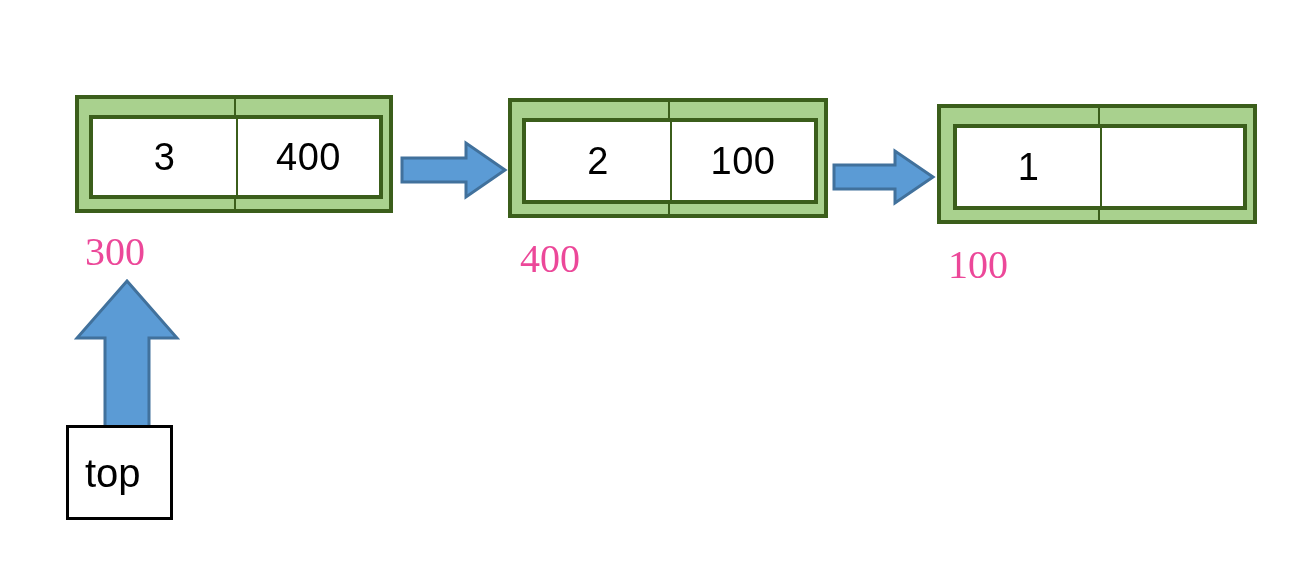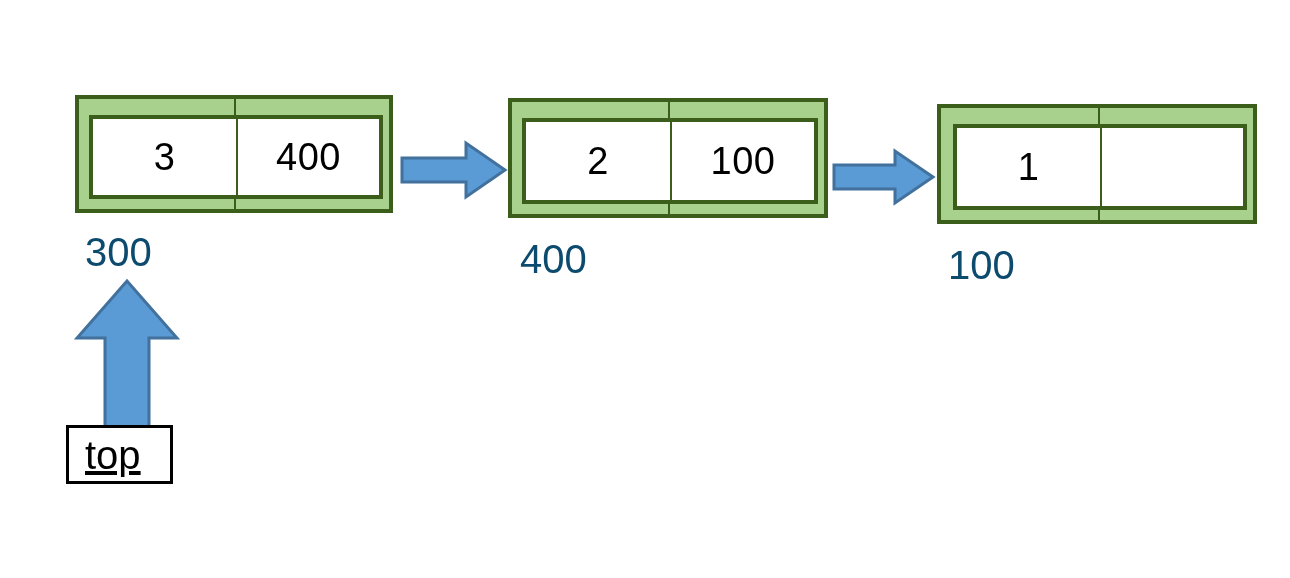--- a/index.html
+++ b/index.html
@@ -49,23 +49,24 @@
     top: 0;
     bottom: 0;
     width: 2px;
     background: #3B5E1B;
   }
 
   
   .addr {
     position: absolute;
     font-size: 40px;
-    color: #0c4a6e;
+    color: #ec4899;
     line-height: 1;
     white-space: nowrap;
+    font-family: Liberation Serif, serif;
   }
 
   
   .arrow-right, .arrow-up {
     position: absolute;
   }
 
   
   .top-box {
     position: absolute;
@@ -129,17 +130,17 @@
         <span>1</span>
       </div>
     </div>
   </div>
   <div class="addr" style="left:948px; top:245px;">100</div>
 
   <svg class="arrow-up" style="left:74px; top:278px;" width="106" height="152" viewBox="0 0 106 152">
     <polygon points="53,3 103,60 75,60 75,150 31,150 31,60 3,60" fill="#5B9BD5" stroke="#41719C" stroke-width="3" stroke-linejoin="miter"></polygon>
   </svg>
 
-  <div class="top-box" style="left:66px; top:425px; width:107px; height:59px;text-decoration:underline;">
+  <div class="top-box" style="left:66px; top:425px; width:107px; height:95px;">
     <span>top</span>
   </div>
 
 </div>
 
 </body></html>

